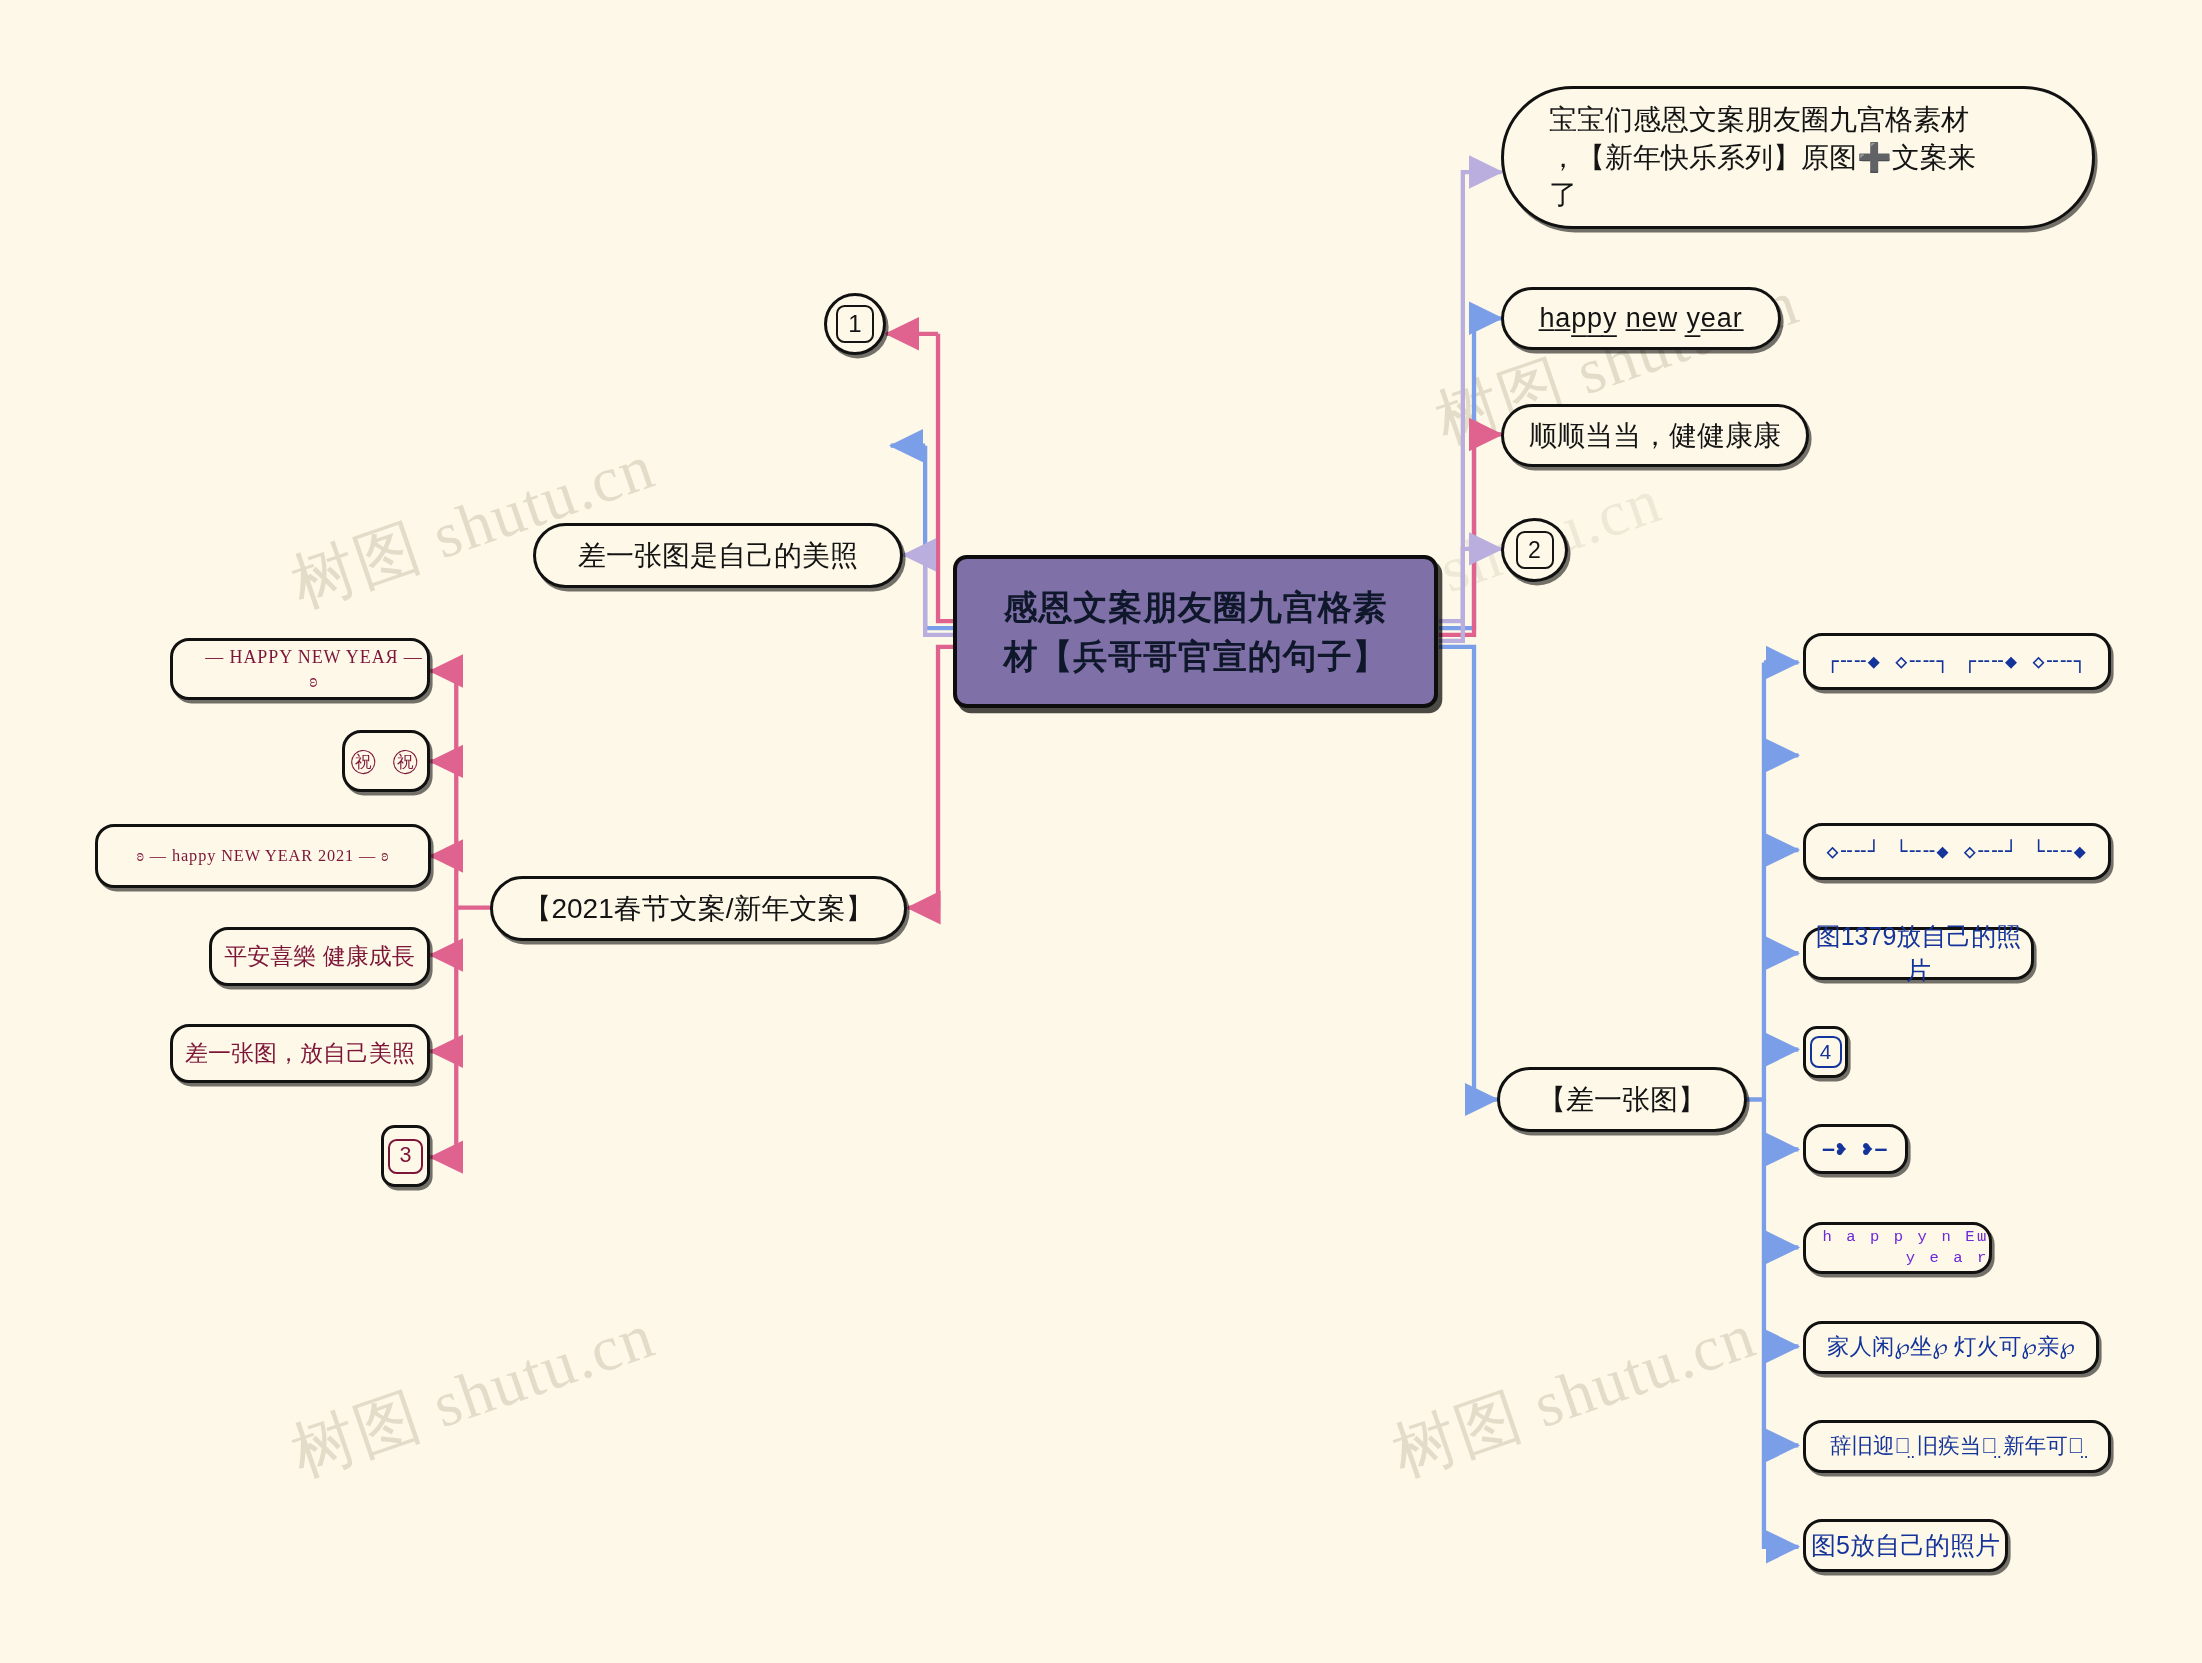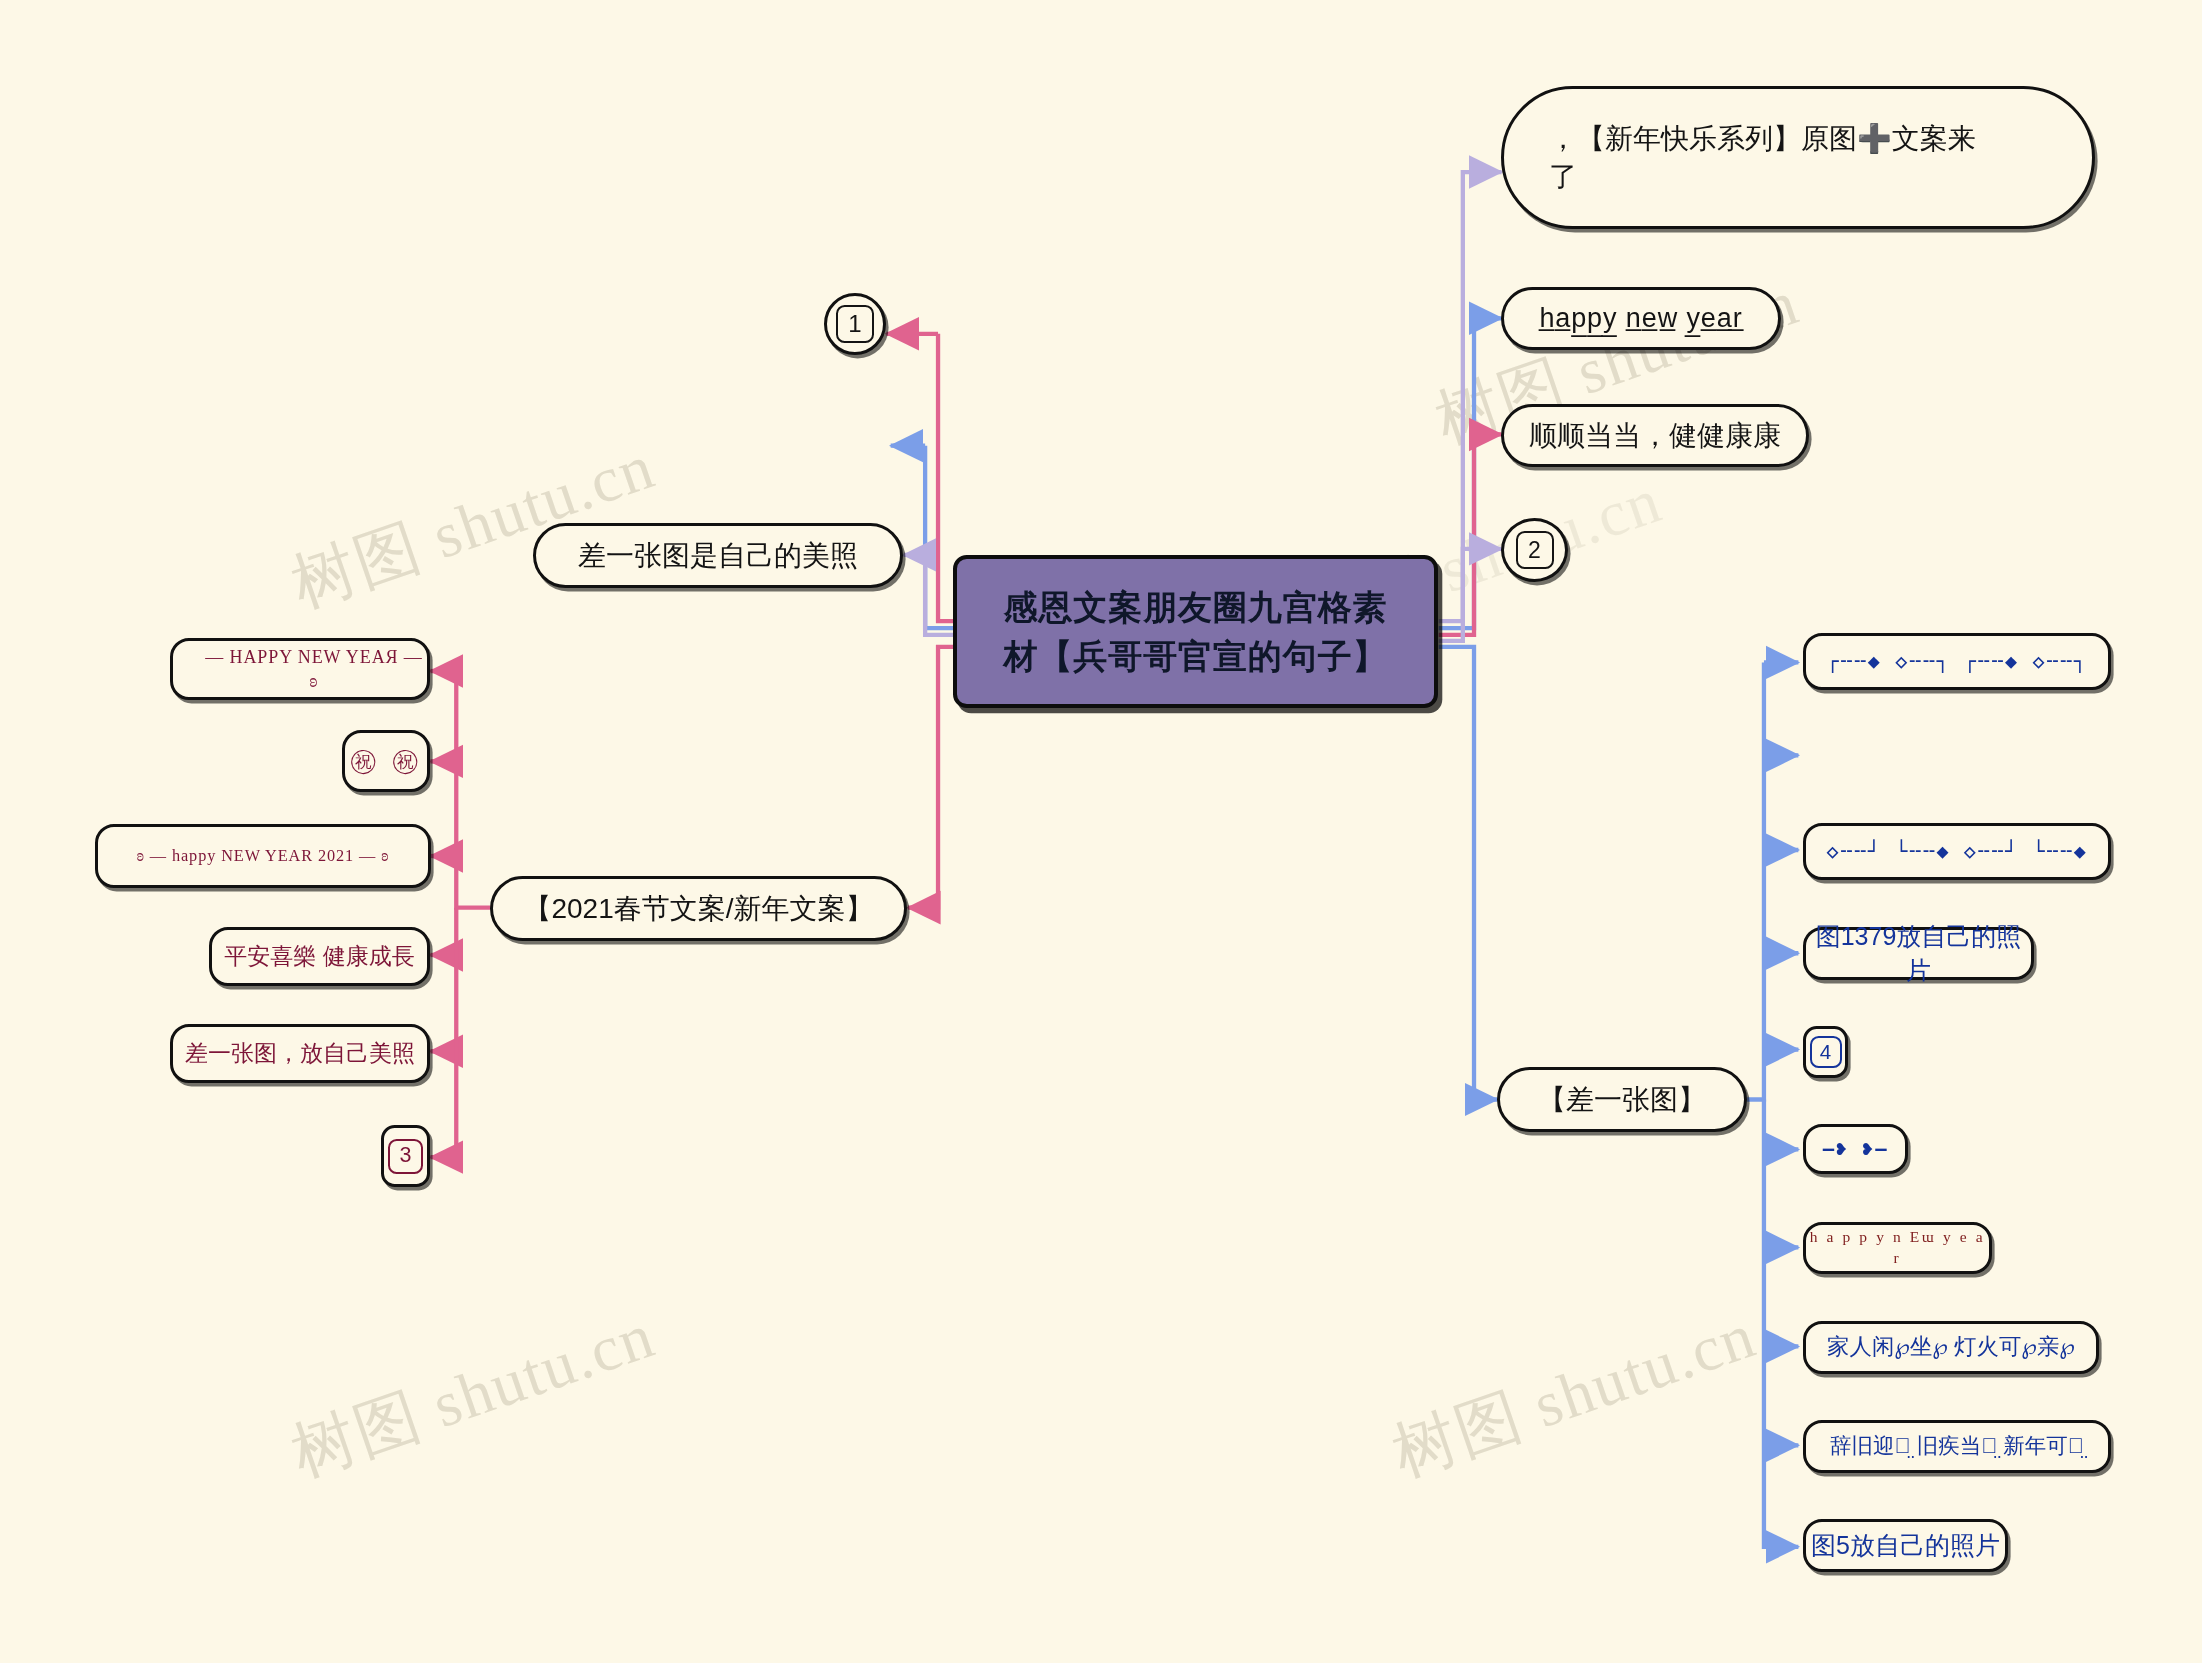--- a/index.html
+++ b/index.html
@@ -68,21 +68,21 @@
   
   .blue{color:#14349b;}
   .deco-blue{
     color:#14349b;
     font-family:"DejaVu Sans Mono",monospace;
     font-size:22.4px;
     letter-spacing:1.7px;
     font-weight:700;
   }
   .blue-cn{color:#14349b;font-size:25px;}
-  .blue-mono{color:#7f1d1d;font-family:Liberation Serif, serif;font-size:20px;letter-spacing:4.3px;}
+  .blue-mono{color:#6d28d9;font-family:Liberation Mono, monospace;font-size:20px;letter-spacing:4.3px;text-align:right;}
 
   .circ{
     display:flex;align-items:center;justify-content:center;
     font-size:29px;
   }
   .boxnum{
     display:inline-flex;align-items:center;justify-content:center;
     width:40px;height:40px;
     border:2.6px solid currentColor;border-radius:8.6px;
     font-size:28px;line-height:1;
@@ -203,20 +203,21 @@
 
   <div class="node soft maroon-box" style="left:170px;top:1024px;width:260px;height:59px;">
     <span class="maroon" style="font-size:23px;">差一张图，放自己美照</span>
   </div>
 
   <div class="node chip maroon-box" style="left:381px;top:1125px;width:49px;height:62px;">
     <span class="boxnum maroon" style="width:31px;height:31px;font-size:21.5px;">3</span>
   </div>
 
   <div class="node rounded" style="left:1501px;top:86px;width:594px;height:143px;flex-direction:column;align-items:flex-start;padding-left:45px;">
+    <span class="cn">宝宝们感恩文案朋友圈九宫格素材</span>
     <span class="cn">，【新年快乐系列】原图➕文案来</span>
     <span class="cn">了</span>
   </div>
 
   <div class="node rounded" style="left:1501px;top:287px;width:280px;height:63px;">
     <span class="ul-en">h̲a̲p̲p̲y̲ n̲e̲w̲ y̲e̲a̲r̲</span>
   </div>
 
   <div class="node rounded" style="left:1501px;top:404px;width:308px;height:63px;">
     <span class="cn">顺顺当当，健健康康</span>

